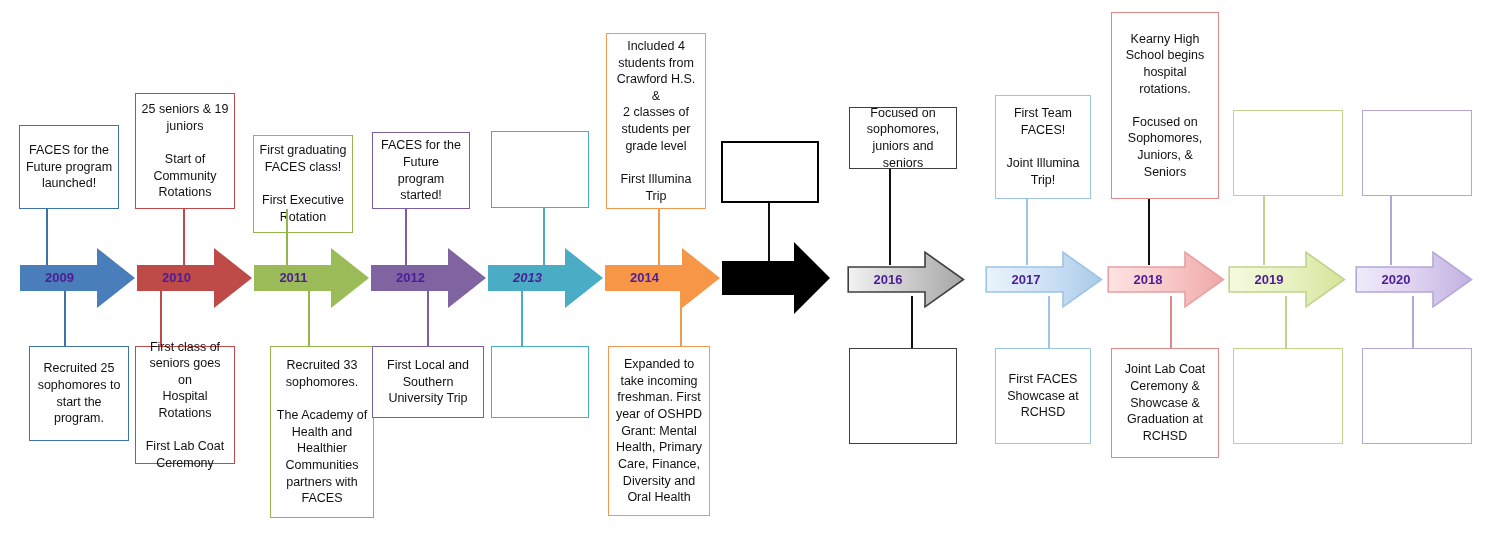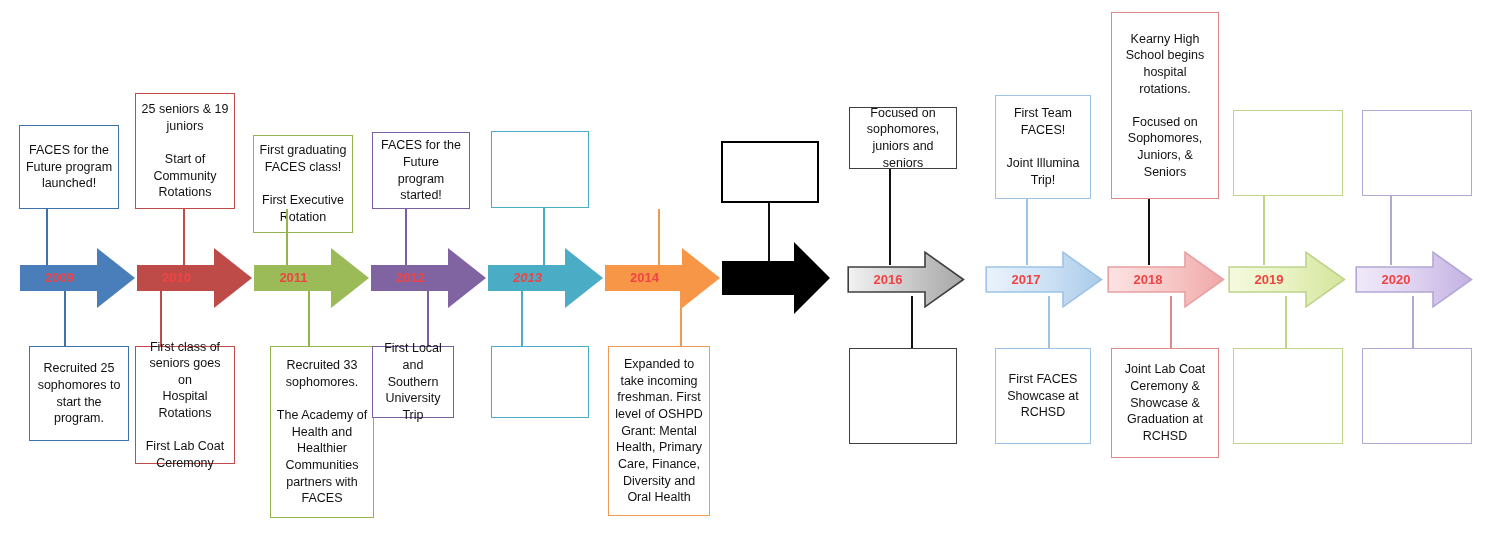--- a/index.html
+++ b/index.html
@@ -43,21 +43,21 @@
     position:absolute;
     display:block;
   }
   .arrow .yr{
     position:absolute;
     left:0;
     width:100%;
     text-align:center;
     font-size:13px;
     font-weight:600;
-    color:#ef4444;
+    color:#4c1d95;
     pointer-events:none;
   }
   .arrow svg{display:block;}
 </style>
 </head>
 <body>
 
 <div id="stage">
 
   <div class="note thin" style="left:19px;top:125px;width:100px;height:84px;border-color:#3E72AC;">FACES for the
@@ -76,20 +76,29 @@
 
 First Executive
 Rotation</div>
 
   <div class="note thin" style="left:372px;top:132px;width:98px;height:77px;border-color:#7B5EA0;">FACES for the
 Future program
 started!</div>
 
   <div class="note thin" style="left:491px;top:131px;width:98px;height:77px;border-color:#4BACC6;"></div>
 
+  <div class="note thin" style="left:606px;top:33px;width:100px;height:176px;border-color:#EF9A52;">Included 4
+students from
+Crawford H.S. &amp;
+2 classes of
+students per
+grade level
+
+First Illumina
+Trip</div>
 
   <div class="note black" style="left:721px;top:141px;width:98px;height:62px;"></div>
 
   <div class="note" style="left:849px;top:107px;width:108px;height:62px;border-color:#3F3F3F;border-width:1.6px;">Focused on
 sophomores,
 juniors and
 seniors</div>
 
   <div class="note thin" style="left:995px;top:95px;width:96px;height:104px;border-color:#9DC3E6;">First Team
 FACES!
@@ -271,30 +280,30 @@
   <div class="note thin" style="left:258px;top:346px;width:104px;height:172px;border-color:#93B64C;margin-left:12px;">Recruited 33
 sophomores.
 
 The Academy of
 Health and
 Healthier
 Communities
 partners with
 FACES</div>
 
-  <div class="note thin" style="left:372px;top:346px;width:82px;height:72px;border-color:#7B5EA0;">First Local and
+  <div class="note thin" style="left:372px;top:346px;width:112px;height:72px;border-color:#7B5EA0;">First Local and
 Southern
 University Trip</div>
 
   <div class="note thin" style="left:491px;top:346px;width:98px;height:72px;border-color:#4BACC6;"></div>
 
   <div class="note thin" style="left:608px;top:346px;width:102px;height:170px;border-color:#EF9A52;">Expanded to
 take incoming
 freshman. First
-level of OSHPD
+year of OSHPD
 Grant: Mental
 Health, Primary
 Care, Finance,
 Diversity and
 Oral Health</div>
 
   <div class="note" style="left:849px;top:348px;width:108px;height:96px;border-color:#3F3F3F;border-width:1.6px;"></div>
 
   <div class="note thin" style="left:995px;top:348px;width:96px;height:96px;border-color:#9DC3E6;">First FACES
 Showcase at

